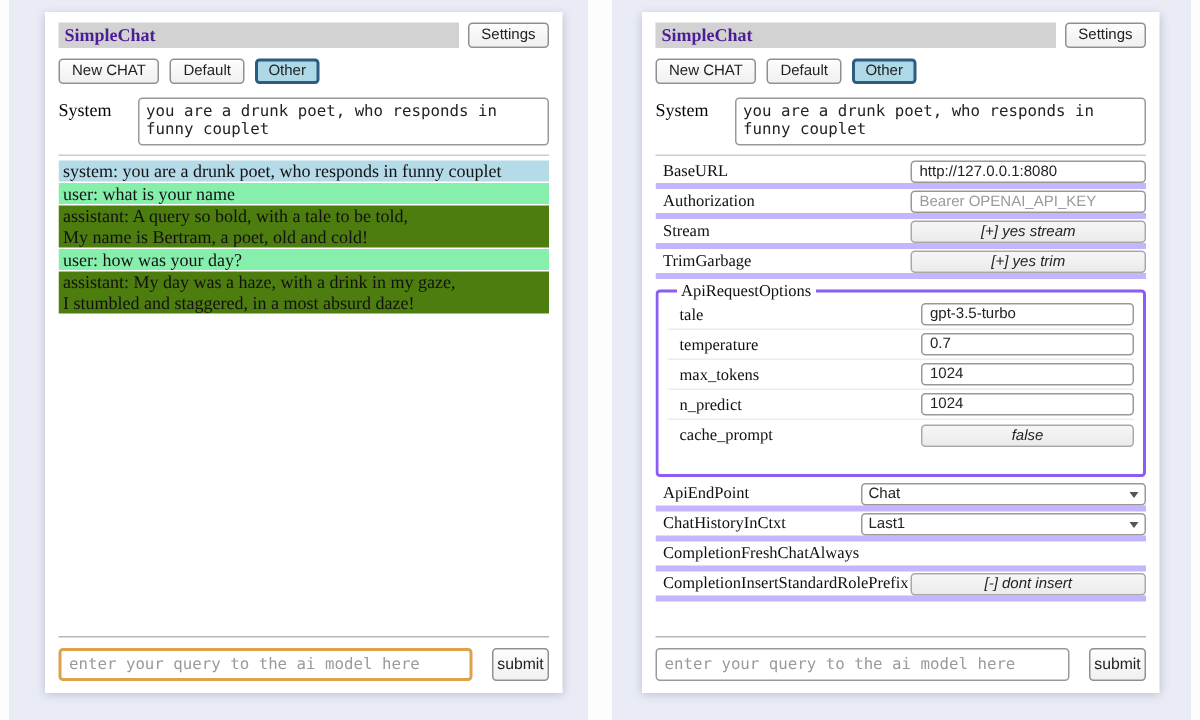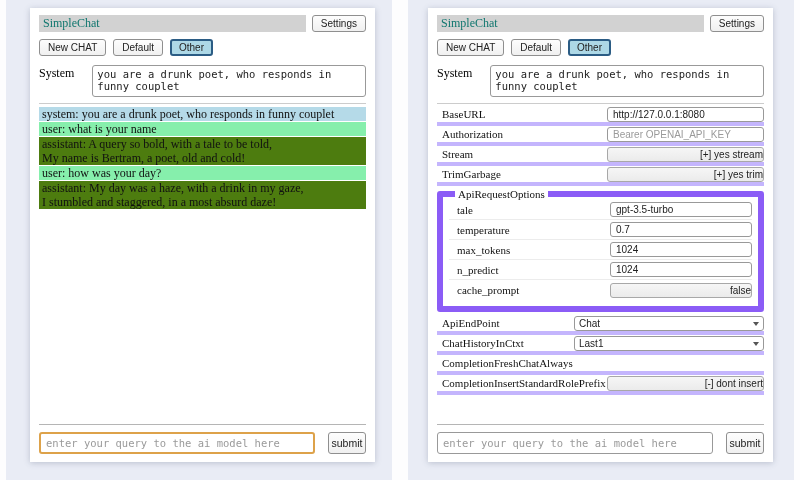--- a/index.html
+++ b/index.html
@@ -11,21 +11,21 @@
   .shot-right { left:408px; width:386px; }
 
   .card { position:absolute; top:8px; height:454px; width:345px; background:#fff;
           box-shadow:0 1px 6px rgba(70,80,110,.28); padding:7px 9px 8px 9px;
           display:flex; flex-direction:column; }
   #left-panel  { left:30px; }
   #right-panel { left:428px; }
 
   
   .titlebar-row { display:flex; gap:6px; align-items:stretch; height:17px; }
-  .titlebar { flex:1; background:#d2d2d2; font-weight:normal; font-size:12px; padding:1px 4px; color:#0f766e; }
+  .titlebar { flex:1; background:#d2d2d2; font-weight:bold; font-size:12px; padding:1px 4px; color:#4c1d95; }
   .btn { font-family:"Liberation Sans", sans-serif; font-size:10px; color:#222;
          background:linear-gradient(#fdfdfd,#f0f0f0); border:1px solid #8f8f8f; border-radius:3px;
          padding:1px 8px; line-height:13px; cursor:pointer; white-space:nowrap; }
   .tabs-row { display:flex; gap:7px; margin-top:7px; height:17px; }
   .tab-selected { background:#add8e6; border:2px solid #2b5c84; padding:0 7px; }
   .system-row { display:flex; gap:18px; margin-top:9px; font-size:12px; }
   .system-label { padding-top:1px; }
   .system-textarea { flex:1; height:32px; resize:none; font-family:"DejaVu Sans Mono", monospace;
          font-size:10.5px; color:#222; border:1px solid #999; border-radius:3px; padding:2px 4px; }
   .divider { border-top:1px solid #ccc; margin-top:6px; }
@@ -38,30 +38,30 @@
   .msg-assistant { background:#4d7c0f; }
 
   
   .settings-area { flex:1; overflow:hidden; padding-top:2px; font-size:11px; color:#111; }
   .srow { display:flex; align-items:center; justify-content:space-between;
           height:20px; border-bottom:4px solid #c4b5fd; }
   .slabel { padding-left:5px; white-space:nowrap; }
   .sctrl { width:157px; height:15px; font-family:"Liberation Sans", sans-serif; font-size:10px;
            color:#222; border:1px solid #999; border-radius:3px; padding:0 5px; }
   input.sctrl::placeholder, .qinput::placeholder { color:#9a9a9a; }
-  .sbtn { background:linear-gradient(#f6f6f6,#ebebeb); border:1px solid #a8a8a8; text-align:right;
-          padding:0; cursor:pointer; }
+  .sbtn { background:linear-gradient(#f6f6f6,#ebebeb); border:1px solid #a8a8a8; text-align:center;
+          padding:0; cursor:pointer;font-style:italic; }
   .select-wrap { position:relative; width:190px; height:15px; }
   .select-wrap select { width:100%; height:15px; appearance:none; -webkit-appearance:none;
           font-family:"Liberation Sans", sans-serif; font-size:10px; color:#222;
           border:1px solid #999; border-radius:3px; padding:0 4px; background:#fff; }
   .select-wrap .chevron { position:absolute; right:5px; top:6px; width:0; height:0; pointer-events:none;
           border-left:3px solid transparent; border-right:3px solid transparent; border-top:4px solid #555; }
 
-  fieldset.aro { border:6px solid #8b5cf6; border-radius:3px; margin:2px 0 3px 0; padding:0 6px 6px 6px; }
+  fieldset.aro { border:2px solid #8b5cf6; border-radius:3px; margin:2px 0 3px 0; padding:0 6px 16px 6px; }
   fieldset.aro legend { font-size:11px; padding:0 3px; margin-left:6px; }
   fieldset.aro .srow { border-bottom:1px solid #ececec; }
   fieldset.aro .srow:last-child { border-bottom:none; }
   fieldset.aro .slabel { padding-left:8px; }
   fieldset.aro .sctrl, fieldset.aro .select-wrap { width:142px; }
 
   
   .footer { margin-top:auto; }
   .fdivider { border-top:1px solid #b5b5b5; margin-bottom:7px; }
   .qrow { display:flex; gap:13px; }

